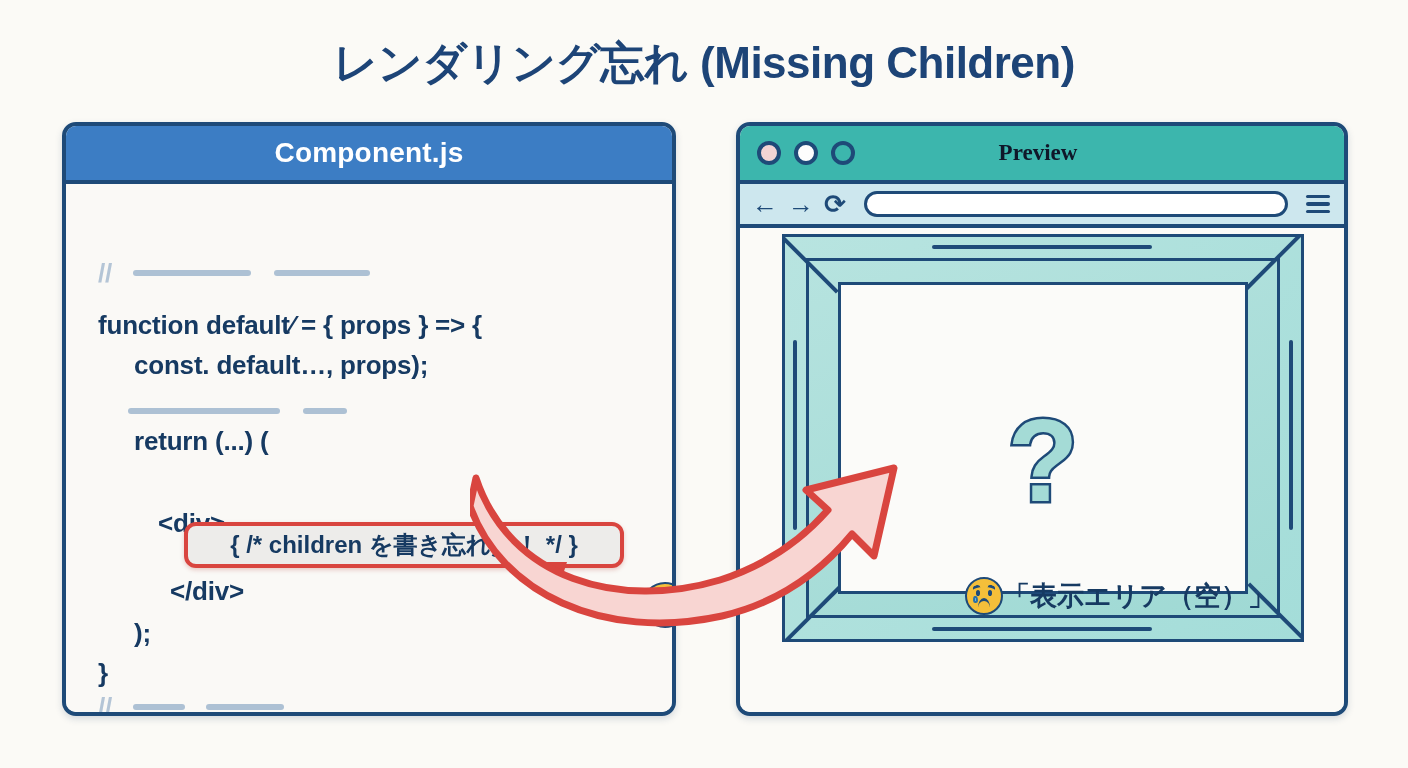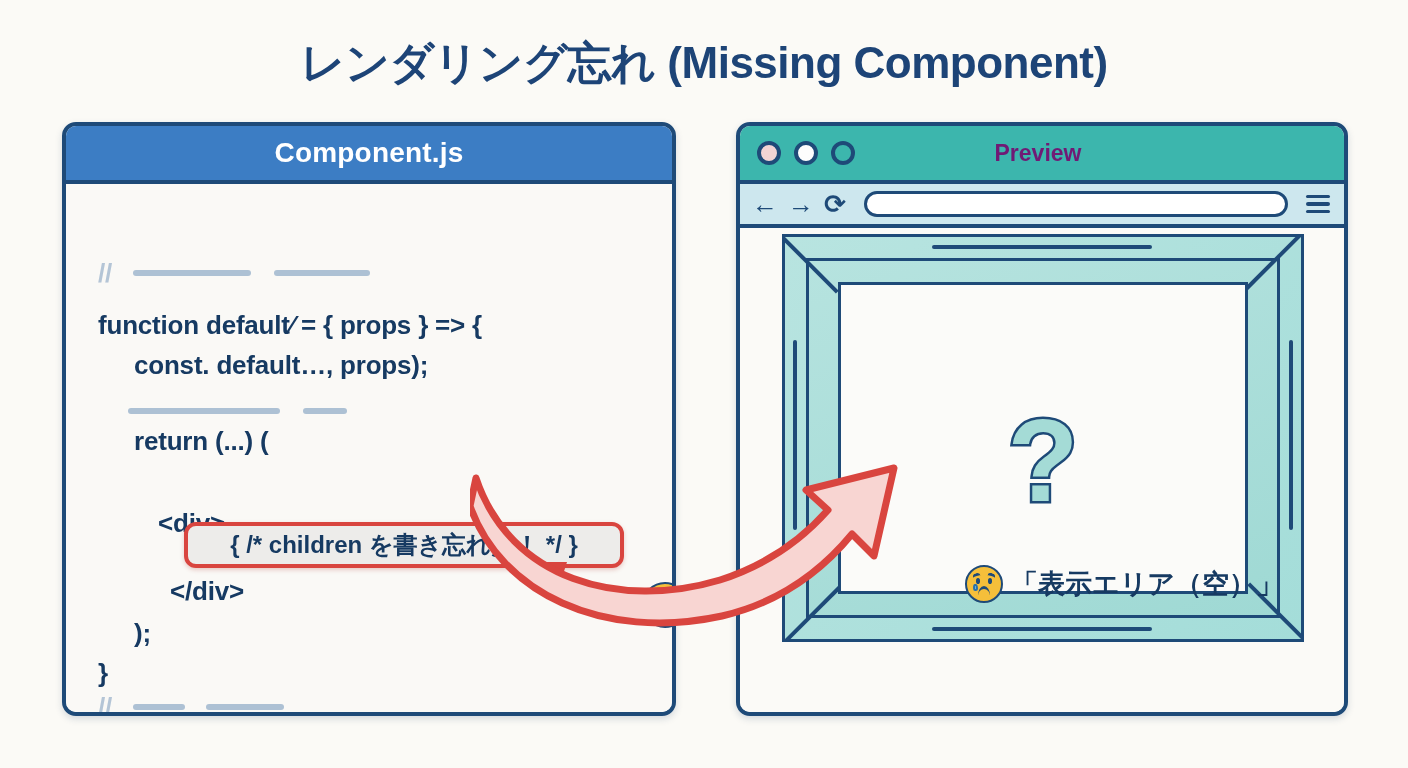--- a/index.html
+++ b/index.html
@@ -189,23 +189,24 @@
     border-bottom: 4px solid #1e4a78;
     display: flex;
     align-items: center;
     position: relative;
     box-sizing: border-box;
   }
   #preview-title-text {
     position: absolute;
     left: 0; right: 8px;
     text-align: center;
-    color: #701a75;
+    color: #0f172a;
     font-size: 23px;
     font-weight: bold;
+    font-family: Liberation Serif, serif;
   }
   .traffic-lights {
     display: flex;
     gap: 13px;
     margin-left: 17px;
     z-index: 2;
   }
   .dot {
     width: 24px;
     height: 24px;
@@ -314,24 +315,23 @@
     font-weight: bold;
     line-height: 1;
     color: #a4dbd6;
     -webkit-text-stroke: 5px #1e4a78;
     paint-order: stroke fill;
   }
 
   #empty-caption {
     position: absolute;
     left: 124px;
-    top: 280px;
+    top: 292px;
     display: flex;
     align-items: center;
-    gap: 8px;
     white-space: nowrap;
   }
   #empty-caption-emoji {
     width: 38px;
     height: 38px;
     flex: none;
   }
   #empty-caption-text {
     color: #163a62;
     font-size: 27px;
@@ -344,21 +344,21 @@
     left: 470px;
     top: 460px;
     width: 460px;
     height: 170px;
     pointer-events: none;
   }
 </style>
 </head>
 <body>
 
-<div id="page-title">レンダリング忘れ (Missing Component)</div>
+<div id="page-title">レンダリング忘れ (Missing Children)</div>
 
 <div class="window" id="code-window">
 
   <div id="code-titlebar">
     <span id="code-title-text">Component.js</span>
   </div>
 
   <div id="code-body">
 
     <div class="code-line code-dim" style="left:32px; top:74px;">

